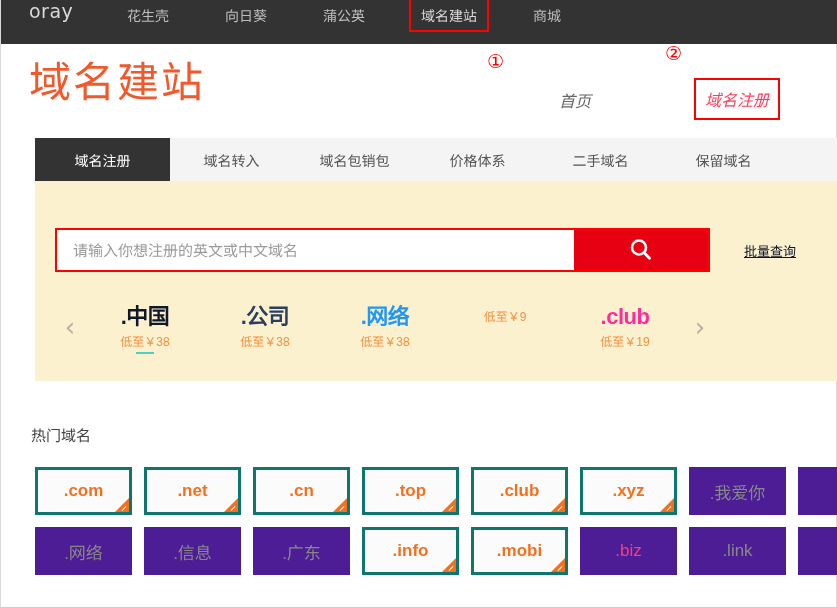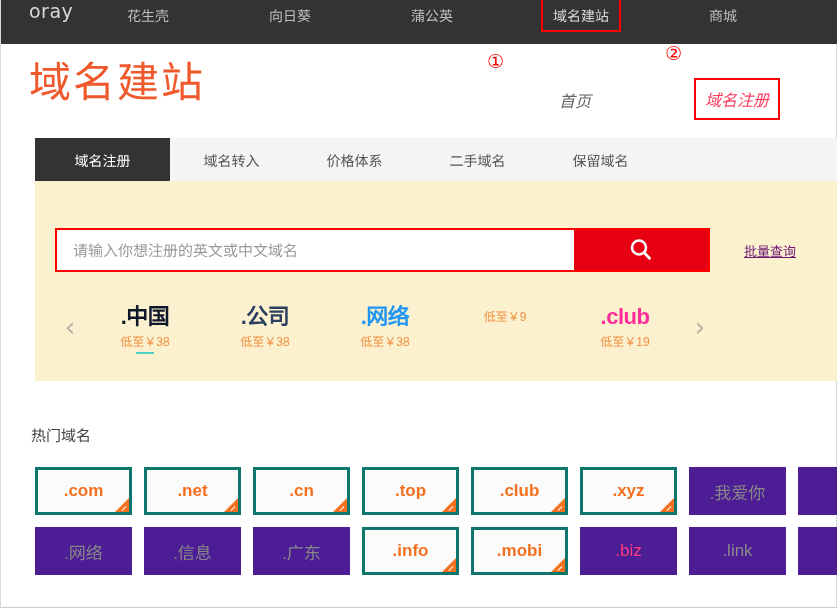--- a/index.html
+++ b/index.html
@@ -171,21 +171,21 @@
     cursor: pointer;
     display: flex;
     align-items: center;
     justify-content: center;
     padding: 0;
   }
   .search-btn svg { display: block; }
   .bulk-link {
     margin-left: 34px;
     font-size: 13px;
-    color: #701a75;
+    color: #0f172a;
     text-decoration: underline;
     cursor: pointer;
     white-space: nowrap;
   }
 
   
   .carousel {
     position: absolute;
     left: 20px; top: 113px;
     width: 660px;
@@ -294,21 +294,21 @@
   .tile.pink { color: #ff3b7f; }
   .tile-label { pointer-events: none; }
 </style>
 </head>
 <body>
 
 <div class="page">
 
   <div class="topnav">
     <div class="topnav-logo">oray</div>
-    <div id="topnav-items" style="display:flex;align-items:center;gap:44px;">
+    <div id="topnav-items" style="display:flex;align-items:center;">
         <div class="topnav-item first-item"><span>花生壳</span></div>
         <div class="topnav-item"><span>向日葵</span></div>
         <div class="topnav-item"><span>蒲公英</span></div>
         <div class="topnav-item boxed"><span>域名建站</span></div>
         <div class="topnav-item"><span>商城</span></div>
       </div>
   </div>
 
   <div class="anno anno-1">①</div>
   <div class="anno anno-2">②</div>
@@ -318,20 +318,23 @@
     <div class="header-link home">首页</div>
     <div class="header-link reg">域名注册</div>
   </div>
 
   <div class="tabbar" id="tabbar">
       <div class="tab active">
         <span>域名注册</span>
       </div>
       <div class="tab">
         <span>域名转入</span>
+      </div>
+      <div class="tab">
+        <span>域名包销包</span>
       </div>
       <div class="tab">
         <span>价格体系</span>
       </div>
       <div class="tab">
         <span>二手域名</span>
       </div>
       <div class="tab">
         <span>保留域名</span>
       </div>

